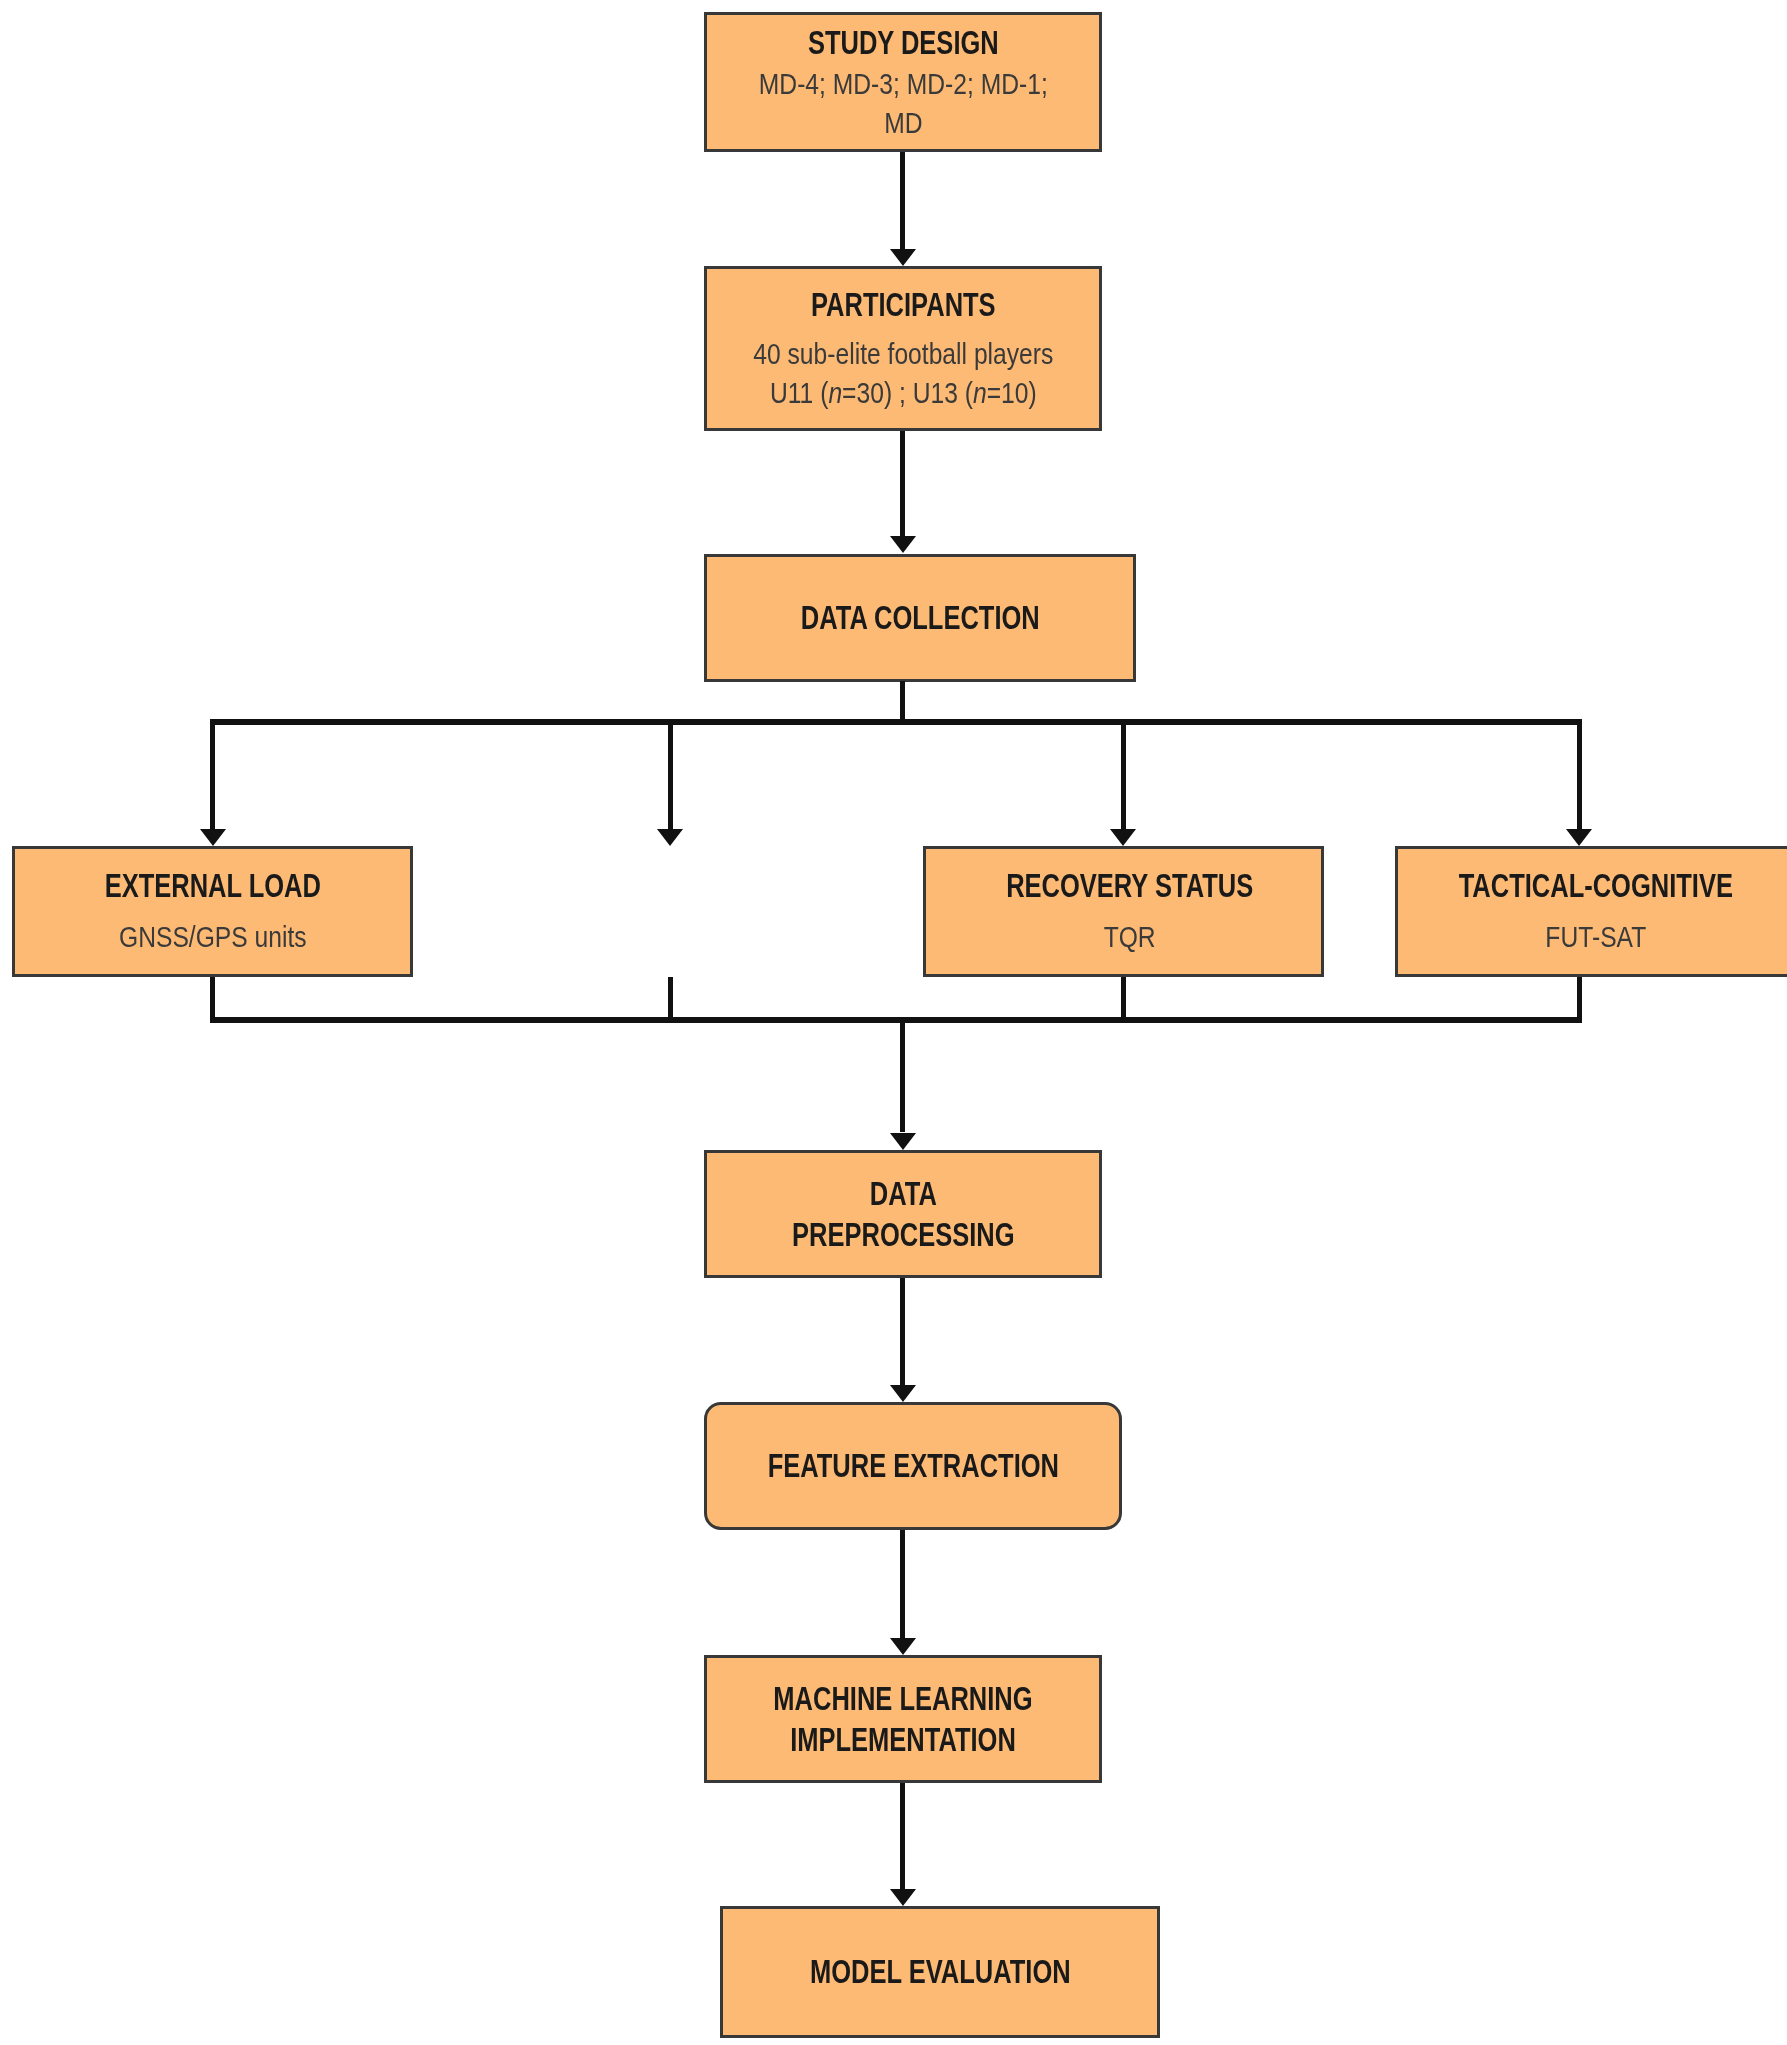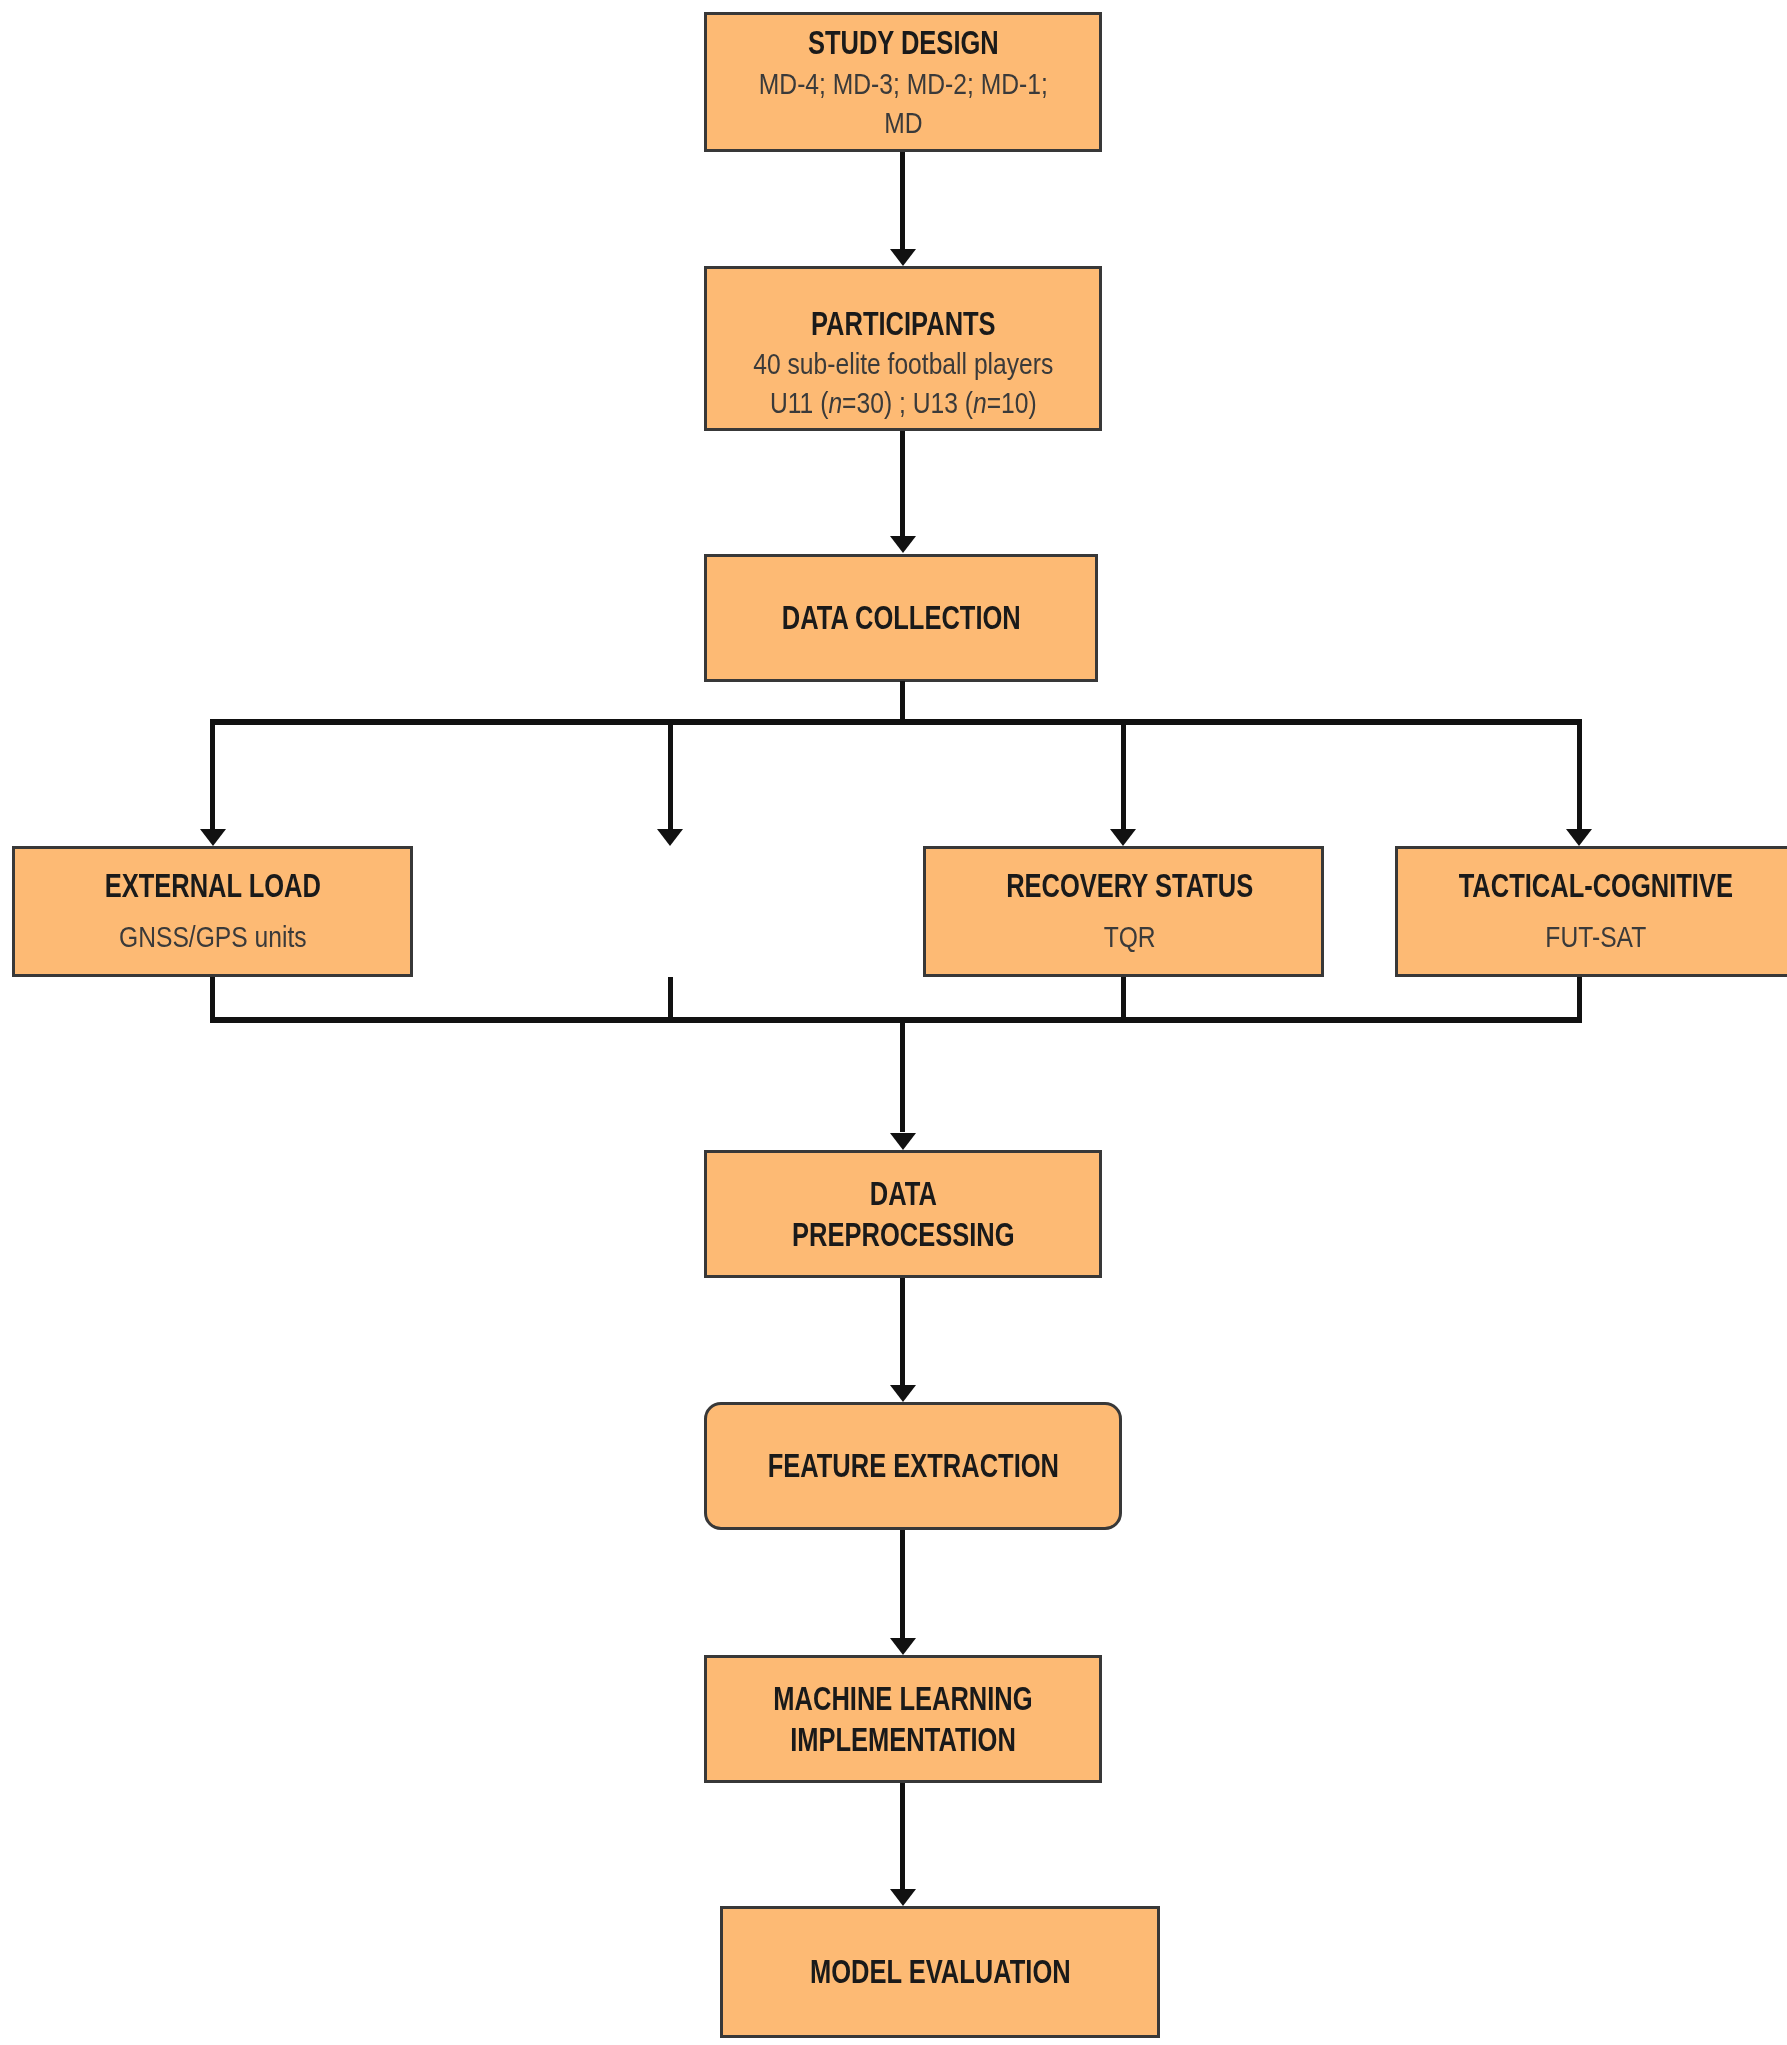--- a/index.html
+++ b/index.html
@@ -64,29 +64,29 @@
 </head>
 <body>
 
 <div class="canvas">
 
   <div class="box" style="left:704px; top:12.4px; width:398px; height:140px;">
     <div class="box-title">STUDY DESIGN</div>
     <div class="box-sub">MD-4; MD-3; MD-2; MD-1; MD</div>
   </div>
 
-  <div class="box" style="left:704px; top:266px; width:398px; height:165px;justify-content:flex-end;">
+  <div class="box" style="left:704px; top:266px; width:398px; height:165px;">
     <div class="box-title">PARTICIPANTS</div>
     <div class="box-sub">
       <div>40 sub-elite football players</div>
       <div><span>U11 (</span><i>n</i><span>=30) ; U13 (</span><i>n</i><span>=10)</span></div>
     </div>
   </div>
 
-  <div class="box single" style="left:704px; top:554px; width:394px; height:128px;">
+  <div class="box single" style="left:704px; top:554px; width:432px; height:128px;">
     <div class="box-title">DATA COLLECTION</div>
   </div>
 
   <div class="box" style="left:12.4px; top:846px; width:401px; height:131px;">
     <div class="box-title">EXTERNAL LOAD</div>
     <div class="box-sub">GNSS/GPS units</div>
   </div>
 
 
   <div class="box" style="left:923px; top:846px; width:401px; height:131px;padding-left:16px;">

